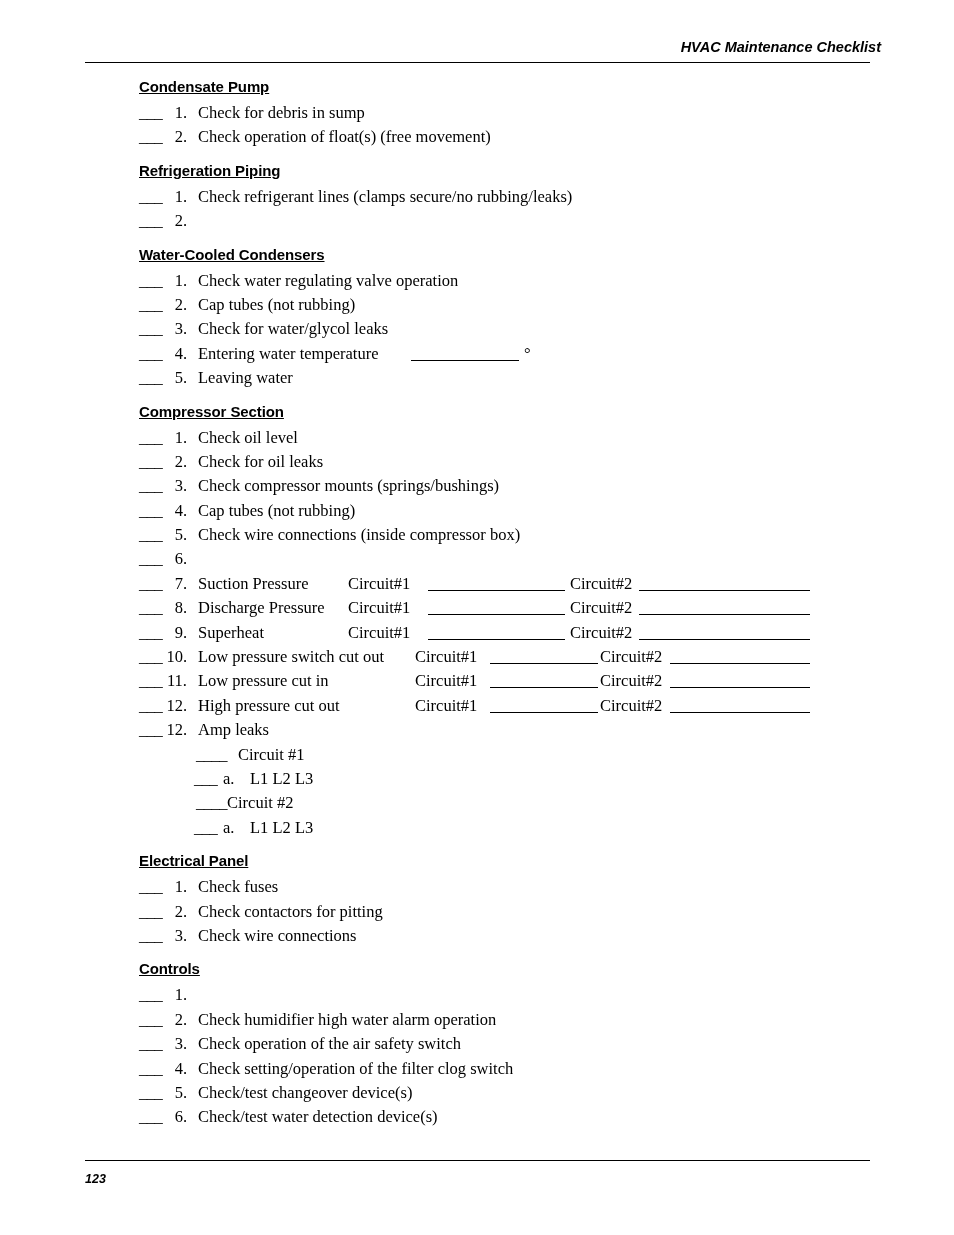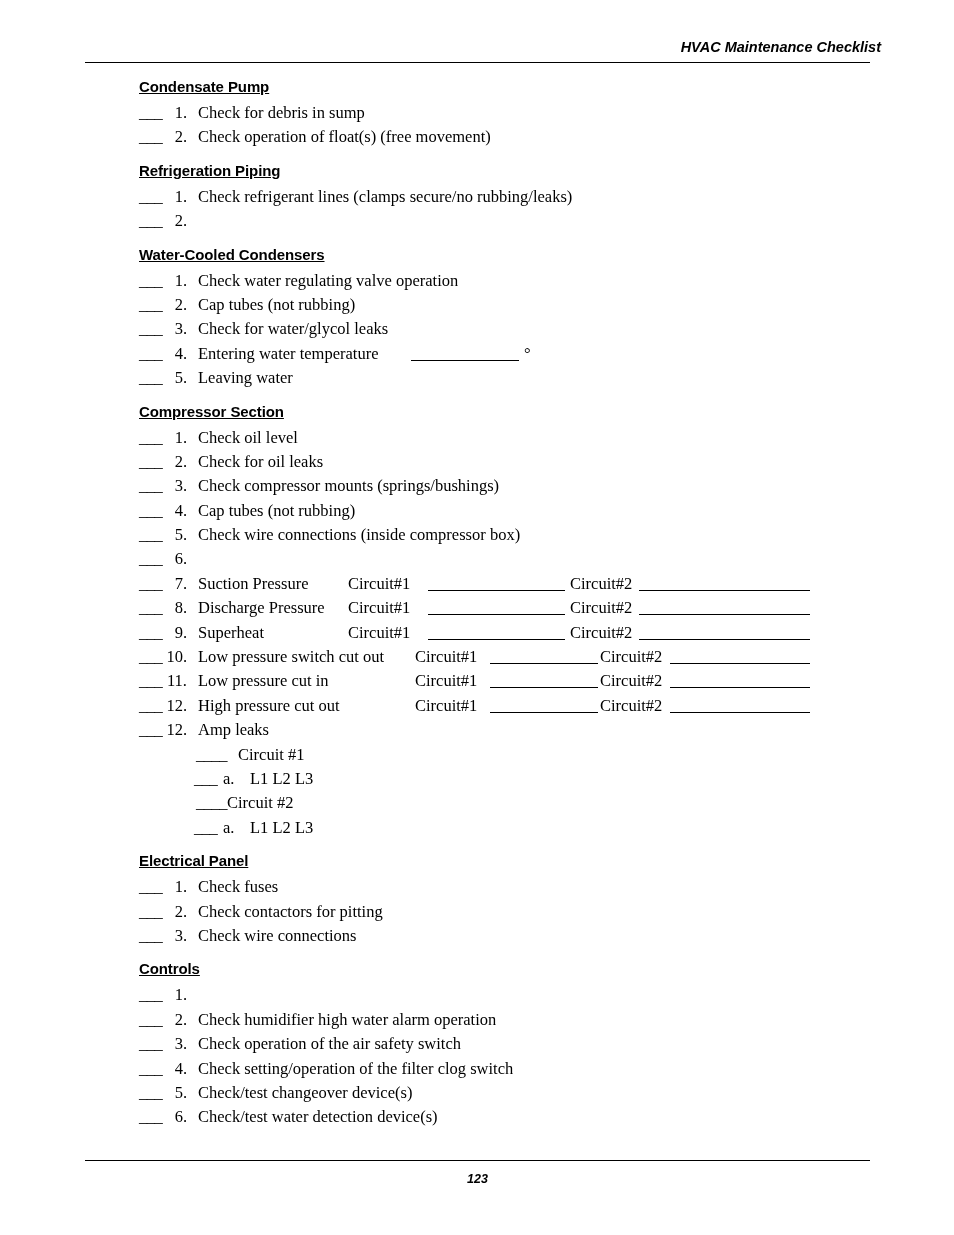--- a/index.html
+++ b/index.html
@@ -53,21 +53,20 @@
     top: 1160px;
     width: 785px;
     height: 0;
     border-top: 1.6px solid #000;
   }
   .footer-page {
     position: absolute;
     left: 85px;
     top: 1172px;
     width: 785px;
-    text-align: center;
     font-family: "Liberation Sans", "DejaVu Sans", sans-serif;
     font-weight: bold;
     font-style: italic;
     font-size: 12.5px;
   }
 
   
   .content {
     position: absolute;
     left: 139px;

